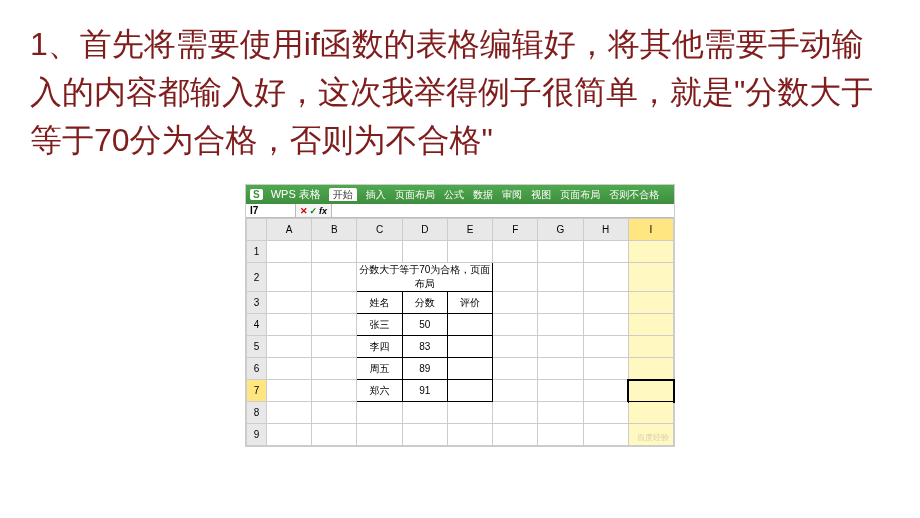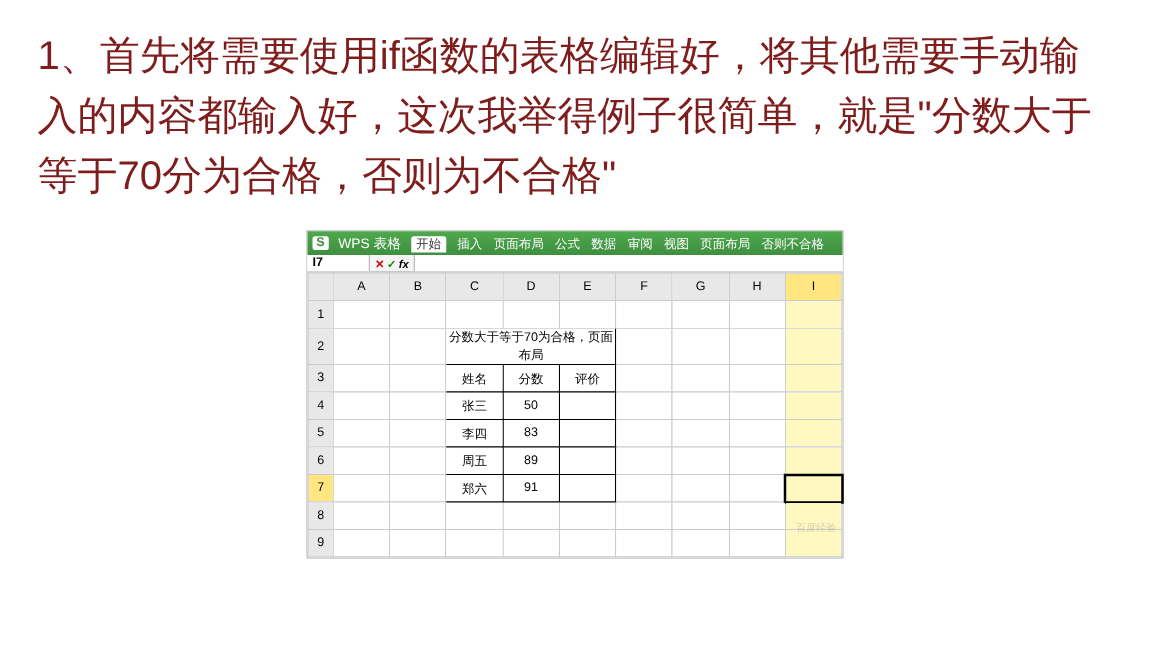--- a/index.html
+++ b/index.html
@@ -131,21 +131,21 @@
   .data-cell {
     border: 1.5px solid #000 !important;
   }
   .merged-title {
     border: 1.5px solid #000 !important;
     font-size: 10px;
   }
   .watermark {
     position: absolute;
     right: 4px;
-    bottom: 17px;
+    bottom: 2px;
     font-size: 8px;
     color: rgba(150,150,150,0.4);
   }
 </style>
 </head>
 <body>
 
 <div class="instruction">1、首先将需要使用if函数的表格编辑好，将其他需要手动输入的内容都输入好，这次我举得例子很简单，就是"分数大于等于70分为合格，否则为不合格"</div>
 
 <div class="screenshot-wrap">

